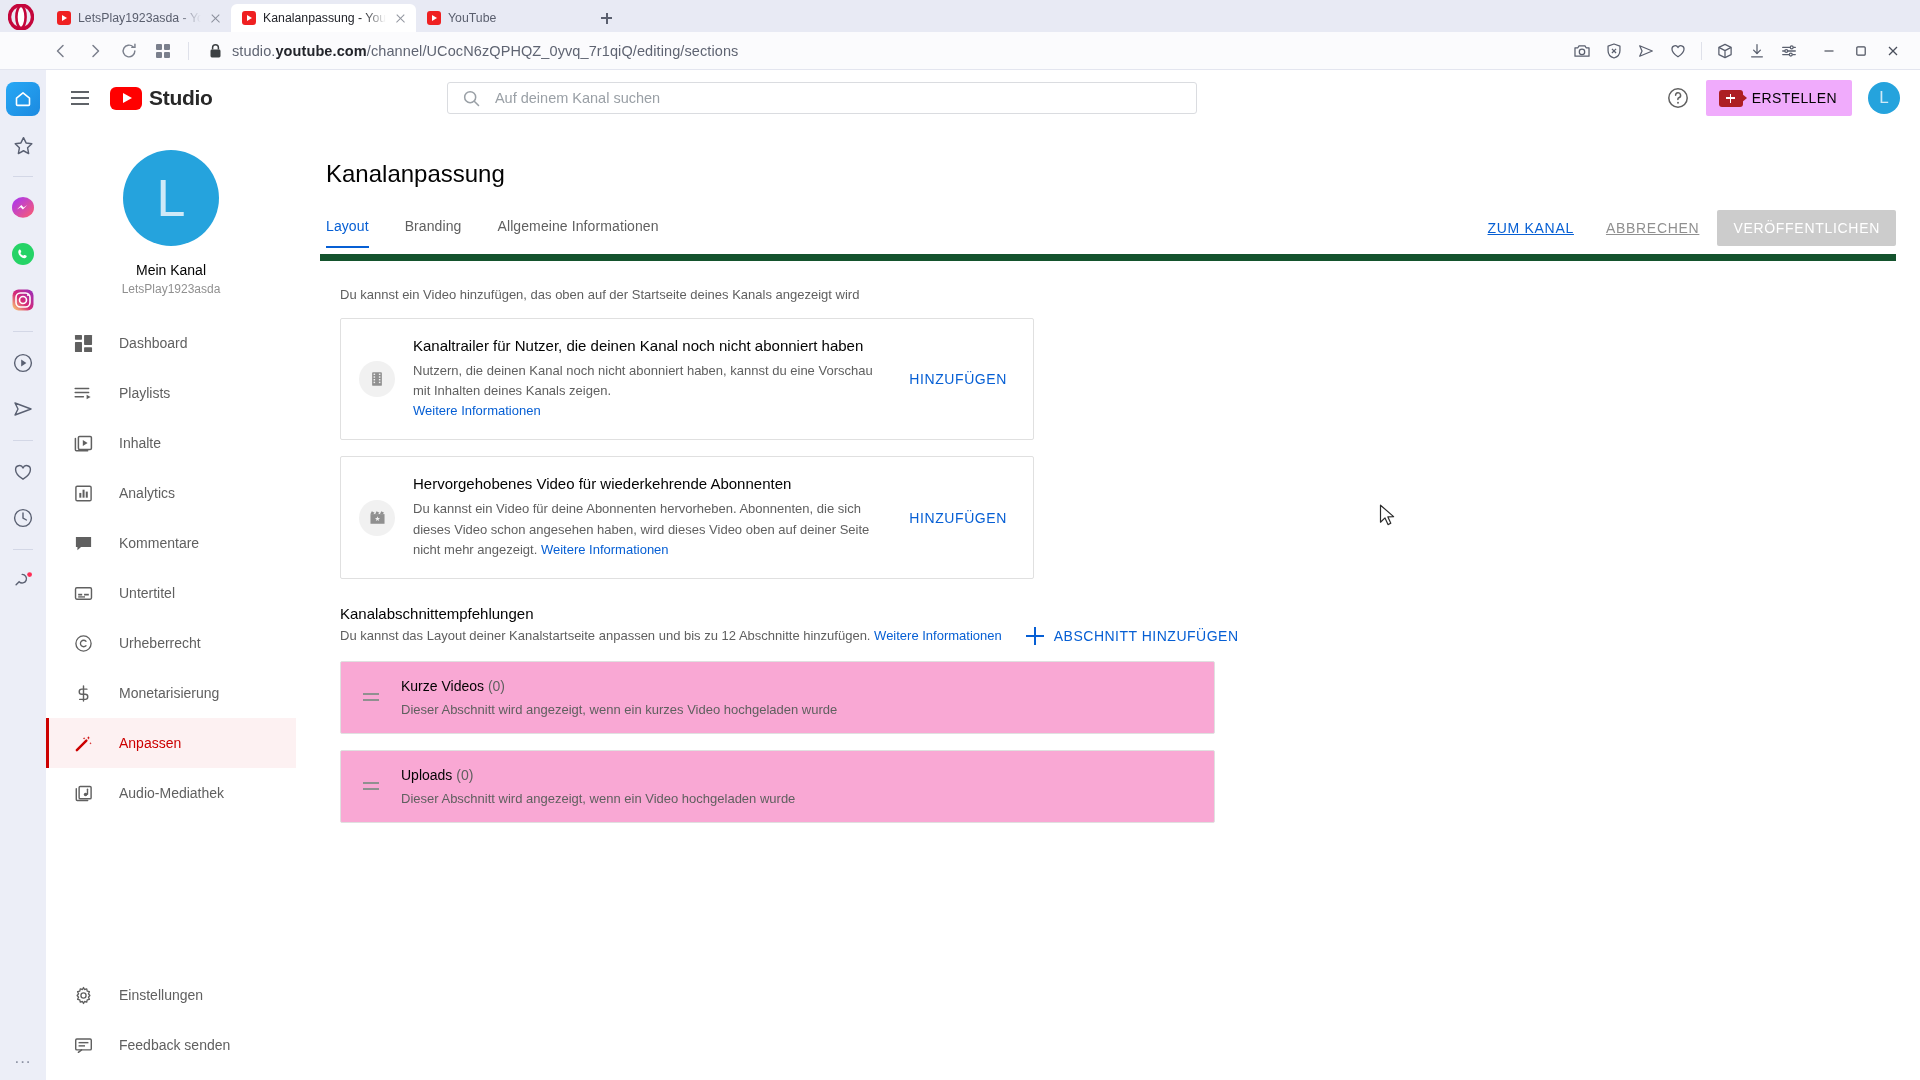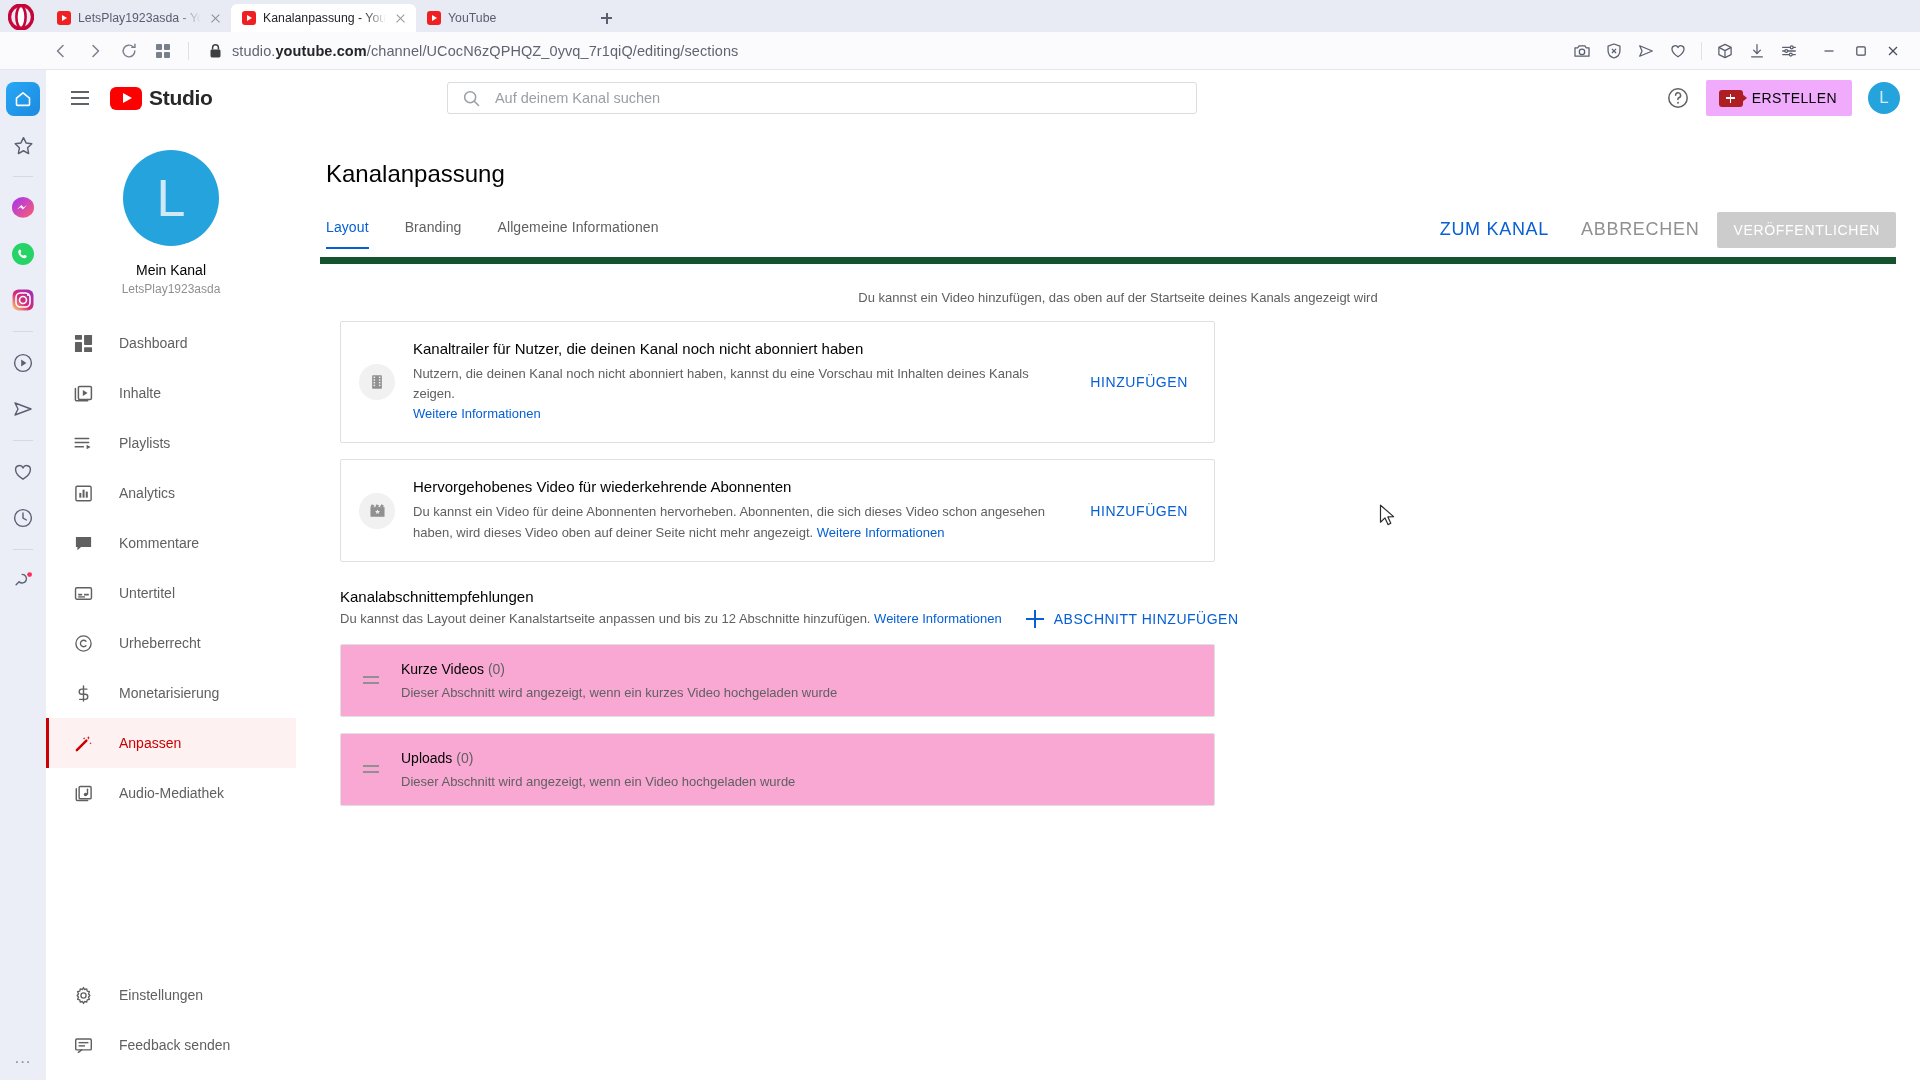--- a/index.html
+++ b/index.html
@@ -171,45 +171,45 @@
   .tabs { display:flex; }
   .ytab {
     padding: 0 18px 13px; font-size: 14px; color:#606060; cursor:pointer; letter-spacing:.1px;
     position: relative;
   }
   .ytab:first-child { padding-left: 6px; }
   .ytab.active { color:#065fd4; }
   .ytab.active::after { content:""; position:absolute; left:6px; right:18px; bottom:-1px; height:2px; background:#065fd4; }
   .ytab:first-child.active::after { left:6px; right:18px; }
   .actionrow { margin-left:auto; display: flex; align-items: center; gap: 4px; padding-bottom: 8px; }
-  .txtbtn { font-size: 18px; letter-spacing:.7px; padding: 9px 14px; border-radius:2px; cursor:pointer; background:none; border:none; font-family:inherit;}
+  .txtbtn { font-size: 14px; letter-spacing:.7px; padding: 9px 14px; border-radius:2px; cursor:pointer; background:none; border:none; font-family:inherit;text-decoration:underline;}
   .txtbtn.blue { color: #065fd4; }
   .txtbtn.grey { color: #909090; }
   .pubbtn {
     font-size: 14px; letter-spacing:.7px; padding: 10px 16px; border:none; border-radius: 2px;
     background: #cccccc; color: #ffffff; font-family:inherit; cursor: default;
   }
 
   .section { margin-top: 26px; padding-left: 20px; }
   .sec-head-row { display:flex; align-items:flex-start; }
   .sec-title { font-size: 15px; color: #030303; font-weight: 400; }
-  .sec-sub { font-size: 13px; color: #606060; margin-top: 6px; text-align: center; }
+  .sec-sub { font-size: 13px; color: #606060; margin-top: 6px; }
   .sec-sub a, .lnk { color: #065fd4; text-decoration: none; cursor:pointer; }
 
   .addsec-btn {
     margin-left: 24px; margin-top: 22px; display:flex; align-items:center; gap:10px;
     color:#065fd4; font-size: 14px; letter-spacing:.5px; cursor:pointer; white-space: nowrap;
   }
   .addsec-btn .pl { position:relative; width:18px; height:18px; }
   .addsec-btn .pl::before{content:"";position:absolute;left:0;top:8px;width:18px;height:2px;background:#065fd4;}
   .addsec-btn .pl::after{content:"";position:absolute;left:8px;top:0;width:2px;height:18px;background:#065fd4;}
 
   .card {
     border: 1px solid #e0e0e0; border-radius: 2px; background:#fff;
-    margin-top: 16px; width: 875px;
+    margin-top: 16px; width: 694px;
     display:flex; align-items: center; padding: 18px 20px 18px 18px; gap: 18px;
   }
   .card .thumb {
     width: 36px; height: 36px; border-radius: 50%; background: #f1f1f1;
     display:flex;align-items:center;justify-content:center; flex:0 0 36px; color:#909090;
   }
   .card .cbody { flex: 1 1 auto; min-width: 0; }
   .card .ctitle { font-size: 15px; color: #030303; }
   .card .cdesc { font-size: 13px; color: #606060; margin-top: 7px; line-height: 1.55; }
   .card .addbtn {
@@ -503,38 +503,38 @@
                     <rect x="1" y="1" width="7.4" height="5" rx=".7"></rect>
                     <rect x="1" y="8.4" width="7.4" height="10.6" rx=".7"></rect>
                     <rect x="10.6" y="1" width="8.4" height="10.6" rx=".7"></rect>
                     <rect x="10.6" y="14" width="8.4" height="5" rx=".7"></rect>
                   </svg>
                 </span>
               <span>Dashboard</span>
             </div>
             <div class="navitem">
               <span class="nico">
-                  <svg width="20" height="20" viewBox="0 0 20 20" fill="none" stroke="currentColor" stroke-width="1.5">
-                    <rect x="5.4" y="3.4" width="13" height="13" rx="1.2"></rect>
-                    <path d="M2.4 5.6v11.2a1 1 0 0 0 1 1h11.3" stroke-linecap="round"></path>
-                    <path d="M9.8 6.9 14.6 10l-4.8 3.1z" fill="currentColor" stroke="none"></path>
-                  </svg>
-                </span>
-              <span>Inhalte</span>
-            </div>
-            <div class="navitem">
-              <span class="nico">
                   <svg width="20" height="20" viewBox="0 0 20 20" fill="none" stroke="currentColor" stroke-width="1.5" stroke-linecap="round">
                     <line x1="2.2" y1="5.4" x2="15.6" y2="5.4"></line>
                     <line x1="2.2" y1="9.6" x2="15.6" y2="9.6"></line>
                     <line x1="2.2" y1="13.8" x2="10.4" y2="13.8"></line>
                     <path d="M13.6 11.8 17.6 14l-4 2.2z" fill="currentColor" stroke="none"></path>
                   </svg>
                 </span>
               <span>Playlists</span>
+            </div>
+            <div class="navitem">
+              <span class="nico">
+                  <svg width="20" height="20" viewBox="0 0 20 20" fill="none" stroke="currentColor" stroke-width="1.5">
+                    <rect x="5.4" y="3.4" width="13" height="13" rx="1.2"></rect>
+                    <path d="M2.4 5.6v11.2a1 1 0 0 0 1 1h11.3" stroke-linecap="round"></path>
+                    <path d="M9.8 6.9 14.6 10l-4.8 3.1z" fill="currentColor" stroke="none"></path>
+                  </svg>
+                </span>
+              <span>Inhalte</span>
             </div>
             <div class="navitem">
               <span class="nico">
                   <svg width="19" height="19" viewBox="0 0 20 20" fill="none" stroke="currentColor" stroke-width="1.5">
                     <rect x="2" y="2.4" width="16" height="15.2" rx="1.4"></rect>
                     <rect x="5.6" y="9.4" width="2.1" height="5" fill="currentColor" stroke="none"></rect>
                     <rect x="9" y="6" width="2.1" height="8.4" fill="currentColor" stroke="none"></rect>
                     <rect x="12.4" y="8" width="2.1" height="6.4" fill="currentColor" stroke="none"></rect>
                   </svg>
                 </span>

